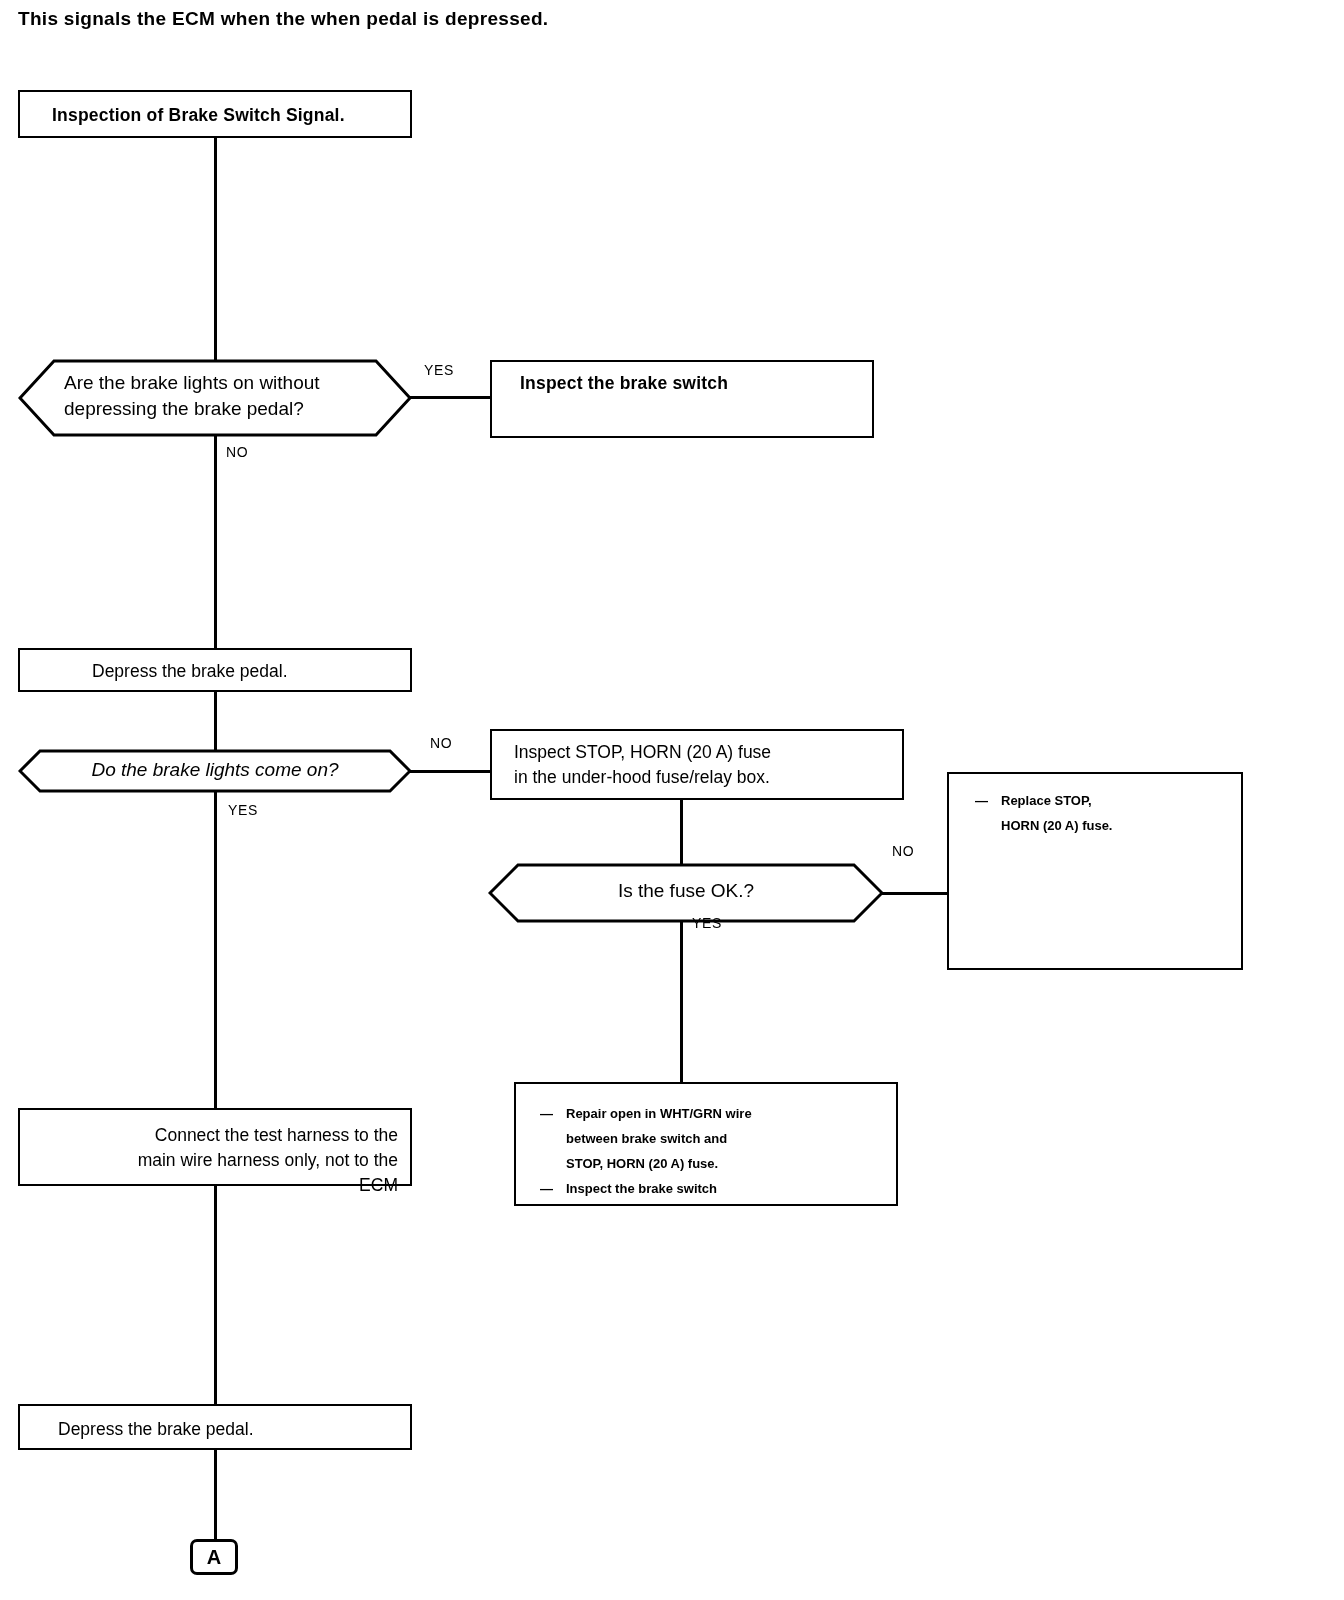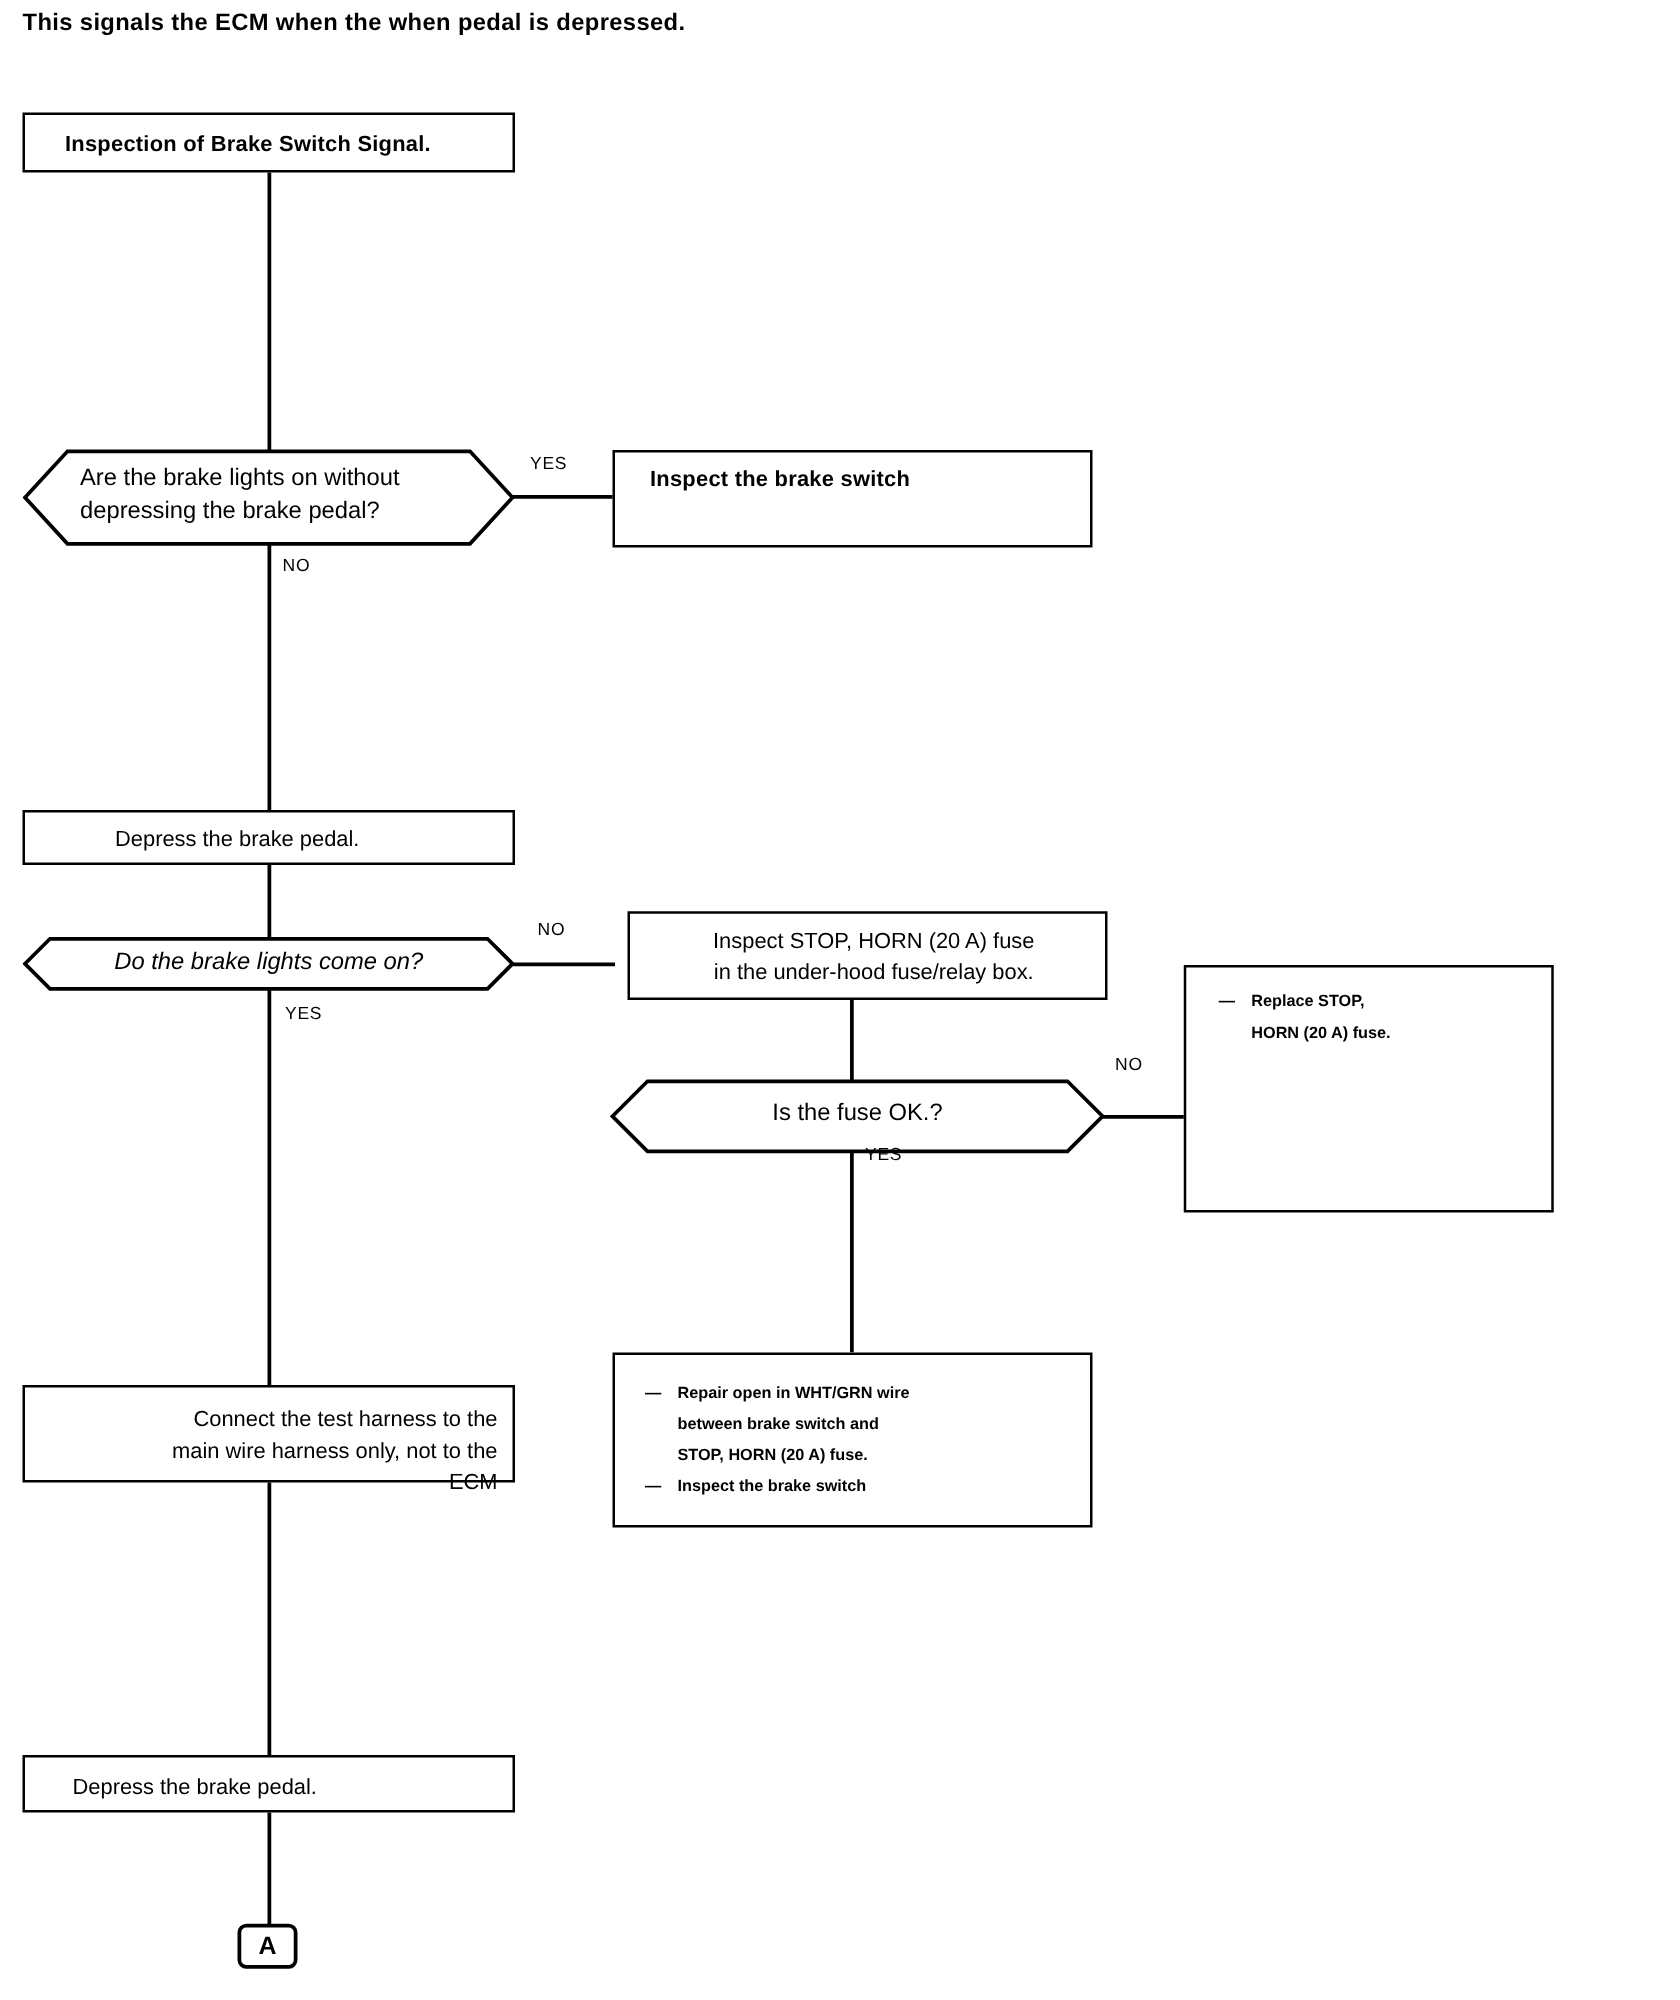--- a/index.html
+++ b/index.html
@@ -173,21 +173,21 @@
     </svg>
     <div class="hlabel center" style="top:9px;font-style:italic;">Do the brake lights come on?</div>
   </div>
 
   <div class="hline" style="left:410px; top:770px; width:82px;"></div>
   <div class="brlabel" style="left:430px; top:735px;">NO</div>
 
   <div class="brlabel" style="left:228px; top:802px;">YES</div>
   <div class="vline" style="left:214px; top:792px; height:318px;"></div>
 
-  <div class="box" style="left:502px; top:729px; width:384px; height:71px;text-align:center;">
+  <div class="box" style="left:490px; top:729px; width:414px; height:71px;">
     <div class="txt" style="top:9px; left:22px;">
       <div>Inspect STOP, HORN (20 A) fuse</div>
       <div>in the under-hood fuse/relay box.</div>
     </div>
   </div>
 
   <div class="vline" style="left:680px; top:800px; height:66px;"></div>
 
   <div class="hex" style="left:488px; top:862px; width:396px; height:62px;">
     <svg width="396" height="62" viewBox="0 0 396 62">
@@ -204,21 +204,21 @@
 
   <div class="box" style="left:947px; top:772px; width:296px; height:198px;">
     <div class="bullets">
       <div class="li">
         <div>Replace  STOP,</div>
         <div>HORN (20 A) fuse.</div>
       </div>
     </div>
   </div>
 
-  <div class="box" style="left:490px; top:1082px; width:384px; height:140px;">
+  <div class="box" style="left:514px; top:1082px; width:384px; height:124px;">
     <div class="bullets" style="left:24px; top:17px;">
       <div class="li">
         <div>Repair open in WHT/GRN wire</div>
         <div>between  brake  switch  and</div>
         <div>STOP, HORN (20 A) fuse.</div>
       </div>
       <div class="li">
         <div>Inspect the brake switch</div>
       </div>
     </div>

